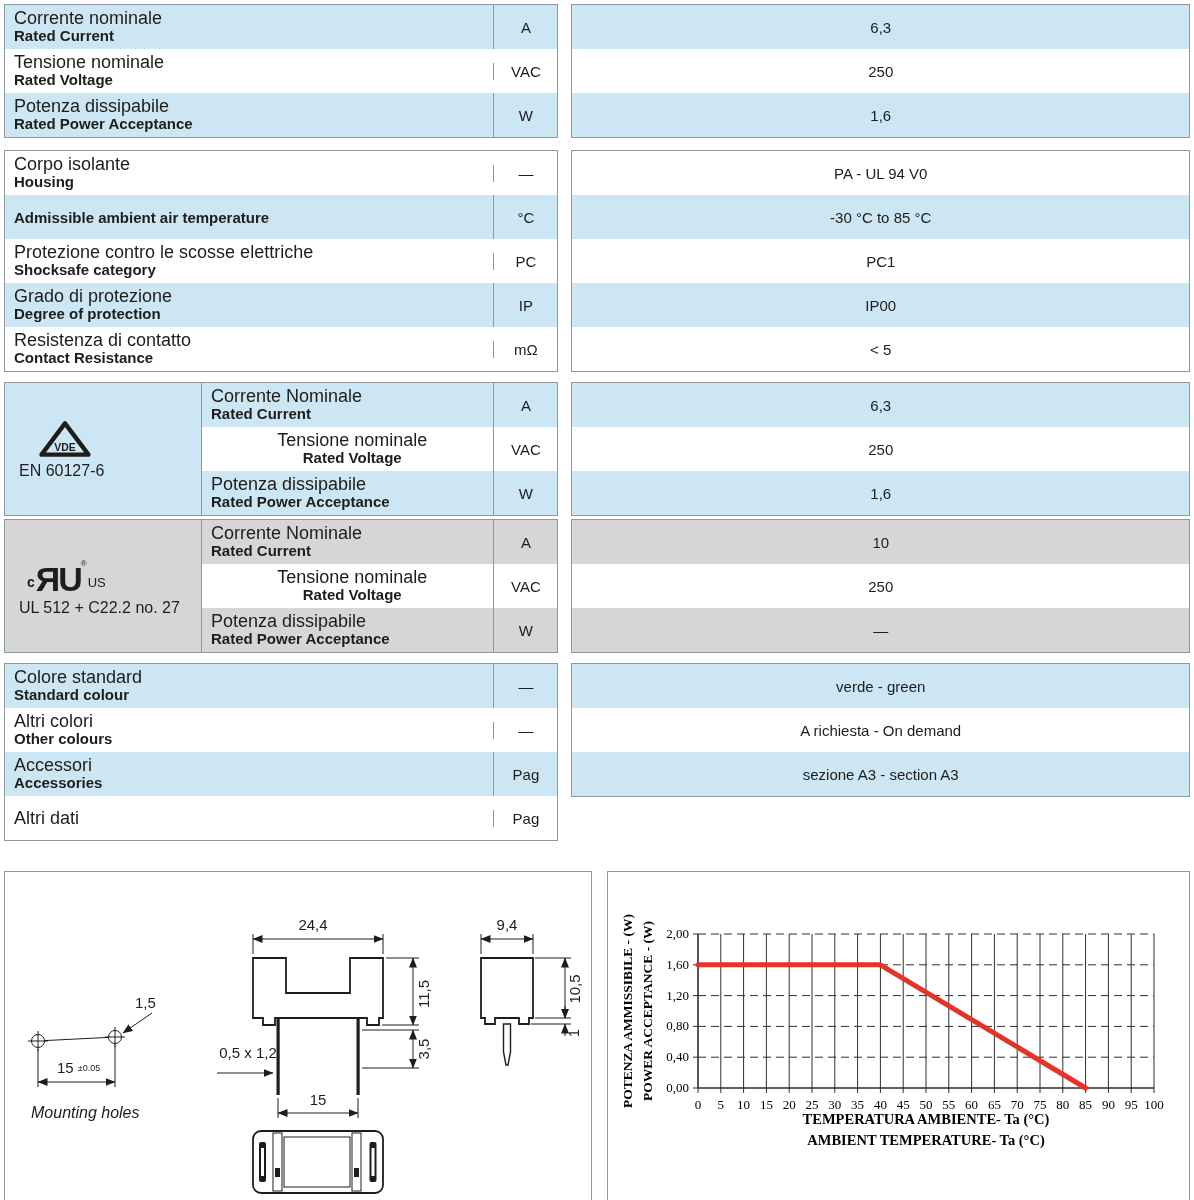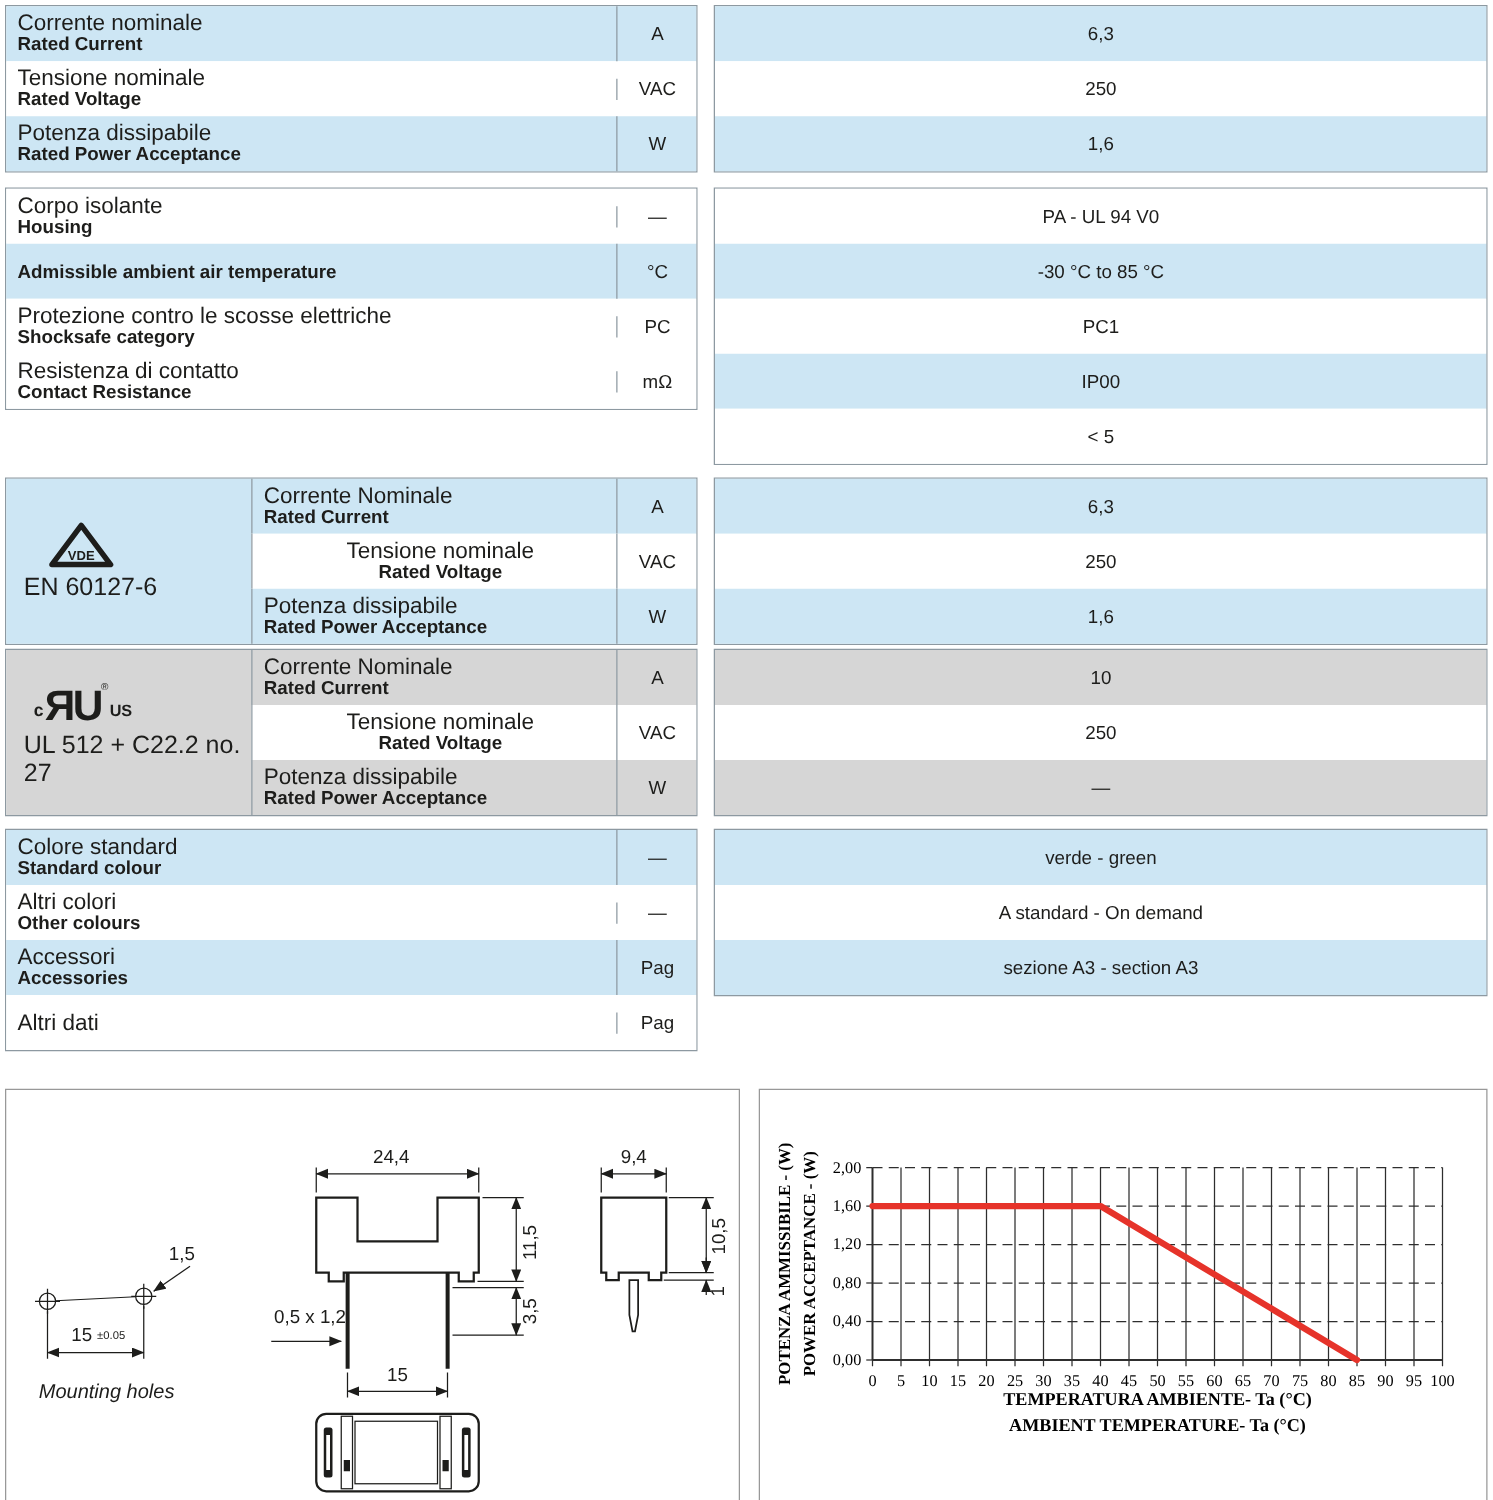--- a/index.html
+++ b/index.html
@@ -22,27 +22,27 @@
   .shade-gray{background:#d6d6d6;}
   #sec-general{margin-top:12px;}
   #sec-approvals{margin-top:10px;}
   #sec-other{margin-top:10px;}
   .approval-group + .approval-group{margin-top:3px;}
 
   
   .approvals-grid{display:grid;grid-template-columns:196px 1fr 64px;grid-auto-rows:44px;}
   .approvals-grid .cell-label{border-left:1px solid #8d99a1;}
   .cell-logo{display:flex;flex-direction:column;justify-content:center;padding-left:14px;}
-  .std-text{font-size:20px;margin-top:3px;}
+  .std-text{font-size:16px;margin-top:3px;}
   .vde-svg{width:56px;height:40px;margin-left:18px;}
   .ul-mark{display:flex;align-items:flex-end;height:40px;}
   .ul-c{font-size:14px;font-weight:700;margin:0 1px 6px 8px;}
   .ul-ru{font-size:34px;font-weight:800;letter-spacing:-2px;line-height:34px;}
   .ul-reg{font-size:8px;align-self:flex-start;margin-top:3px;}
-  .ul-us{font-size:13px;font-weight:700;margin:0 0 6px 1px;}
+  .ul-us{font-size:13px;font-weight:400;margin:0 0 6px 1px;}
 
   
   .bottom{display:flex;margin-top:30px;}
   .panel{height:334px;border:1.5px solid #989898;background:#fff;}
   .panel-drawing{width:588px;}
   .panel-chart{width:583px;margin-left:15px;}
 
   
   .ol{stroke:#1d1d1b;stroke-width:1.8;fill:none;}
   .tl{stroke:#1d1d1b;stroke-width:1;fill:none;}
@@ -112,20 +112,27 @@
             <div class="lab-en">Admissible ambient air temperature</div>
           </div>
           <div class="cell-unit">°C</div>
         </div>
         <div class="trow shade-white">
           <div class="cell-label">
             <div class="lab-it">Protezione contro le scosse elettriche</div>
             <div class="lab-en">Shocksafe category</div>
           </div>
           <div class="cell-unit">PC</div>
+        </div>
+        <div class="trow shade-blue">
+          <div class="cell-label">
+            <div class="lab-it">Grado di protezione</div>
+            <div class="lab-en">Degree of protection</div>
+          </div>
+          <div class="cell-unit">IP</div>
         </div>
         <div class="trow shade-white">
           <div class="cell-label">
             <div class="lab-it">Resistenza di contatto</div>
             <div class="lab-en">Contact Resistance</div>
           </div>
           <div class="cell-unit">mΩ</div>
         </div>
       </div>
       <div class="right-block">
@@ -252,21 +259,21 @@
             <div class="lab-it">Altri dati</div>
           </div>
           <div class="cell-unit">Pag</div>
         </div>
       </div>
       <div class="right-block">
         <div class="trow shade-blue">
           <div class="cell-value">verde - green</div>
         </div>
         <div class="trow shade-white">
-          <div class="cell-value">A standard - On demand</div>
+          <div class="cell-value">A richiesta - On demand</div>
         </div>
         <div class="trow shade-blue">
           <div class="cell-value">sezione A3 - section A3</div>
         </div>
       </div>
     </section>
 
   <div class="bottom">
 
     <div class="panel panel-drawing">

